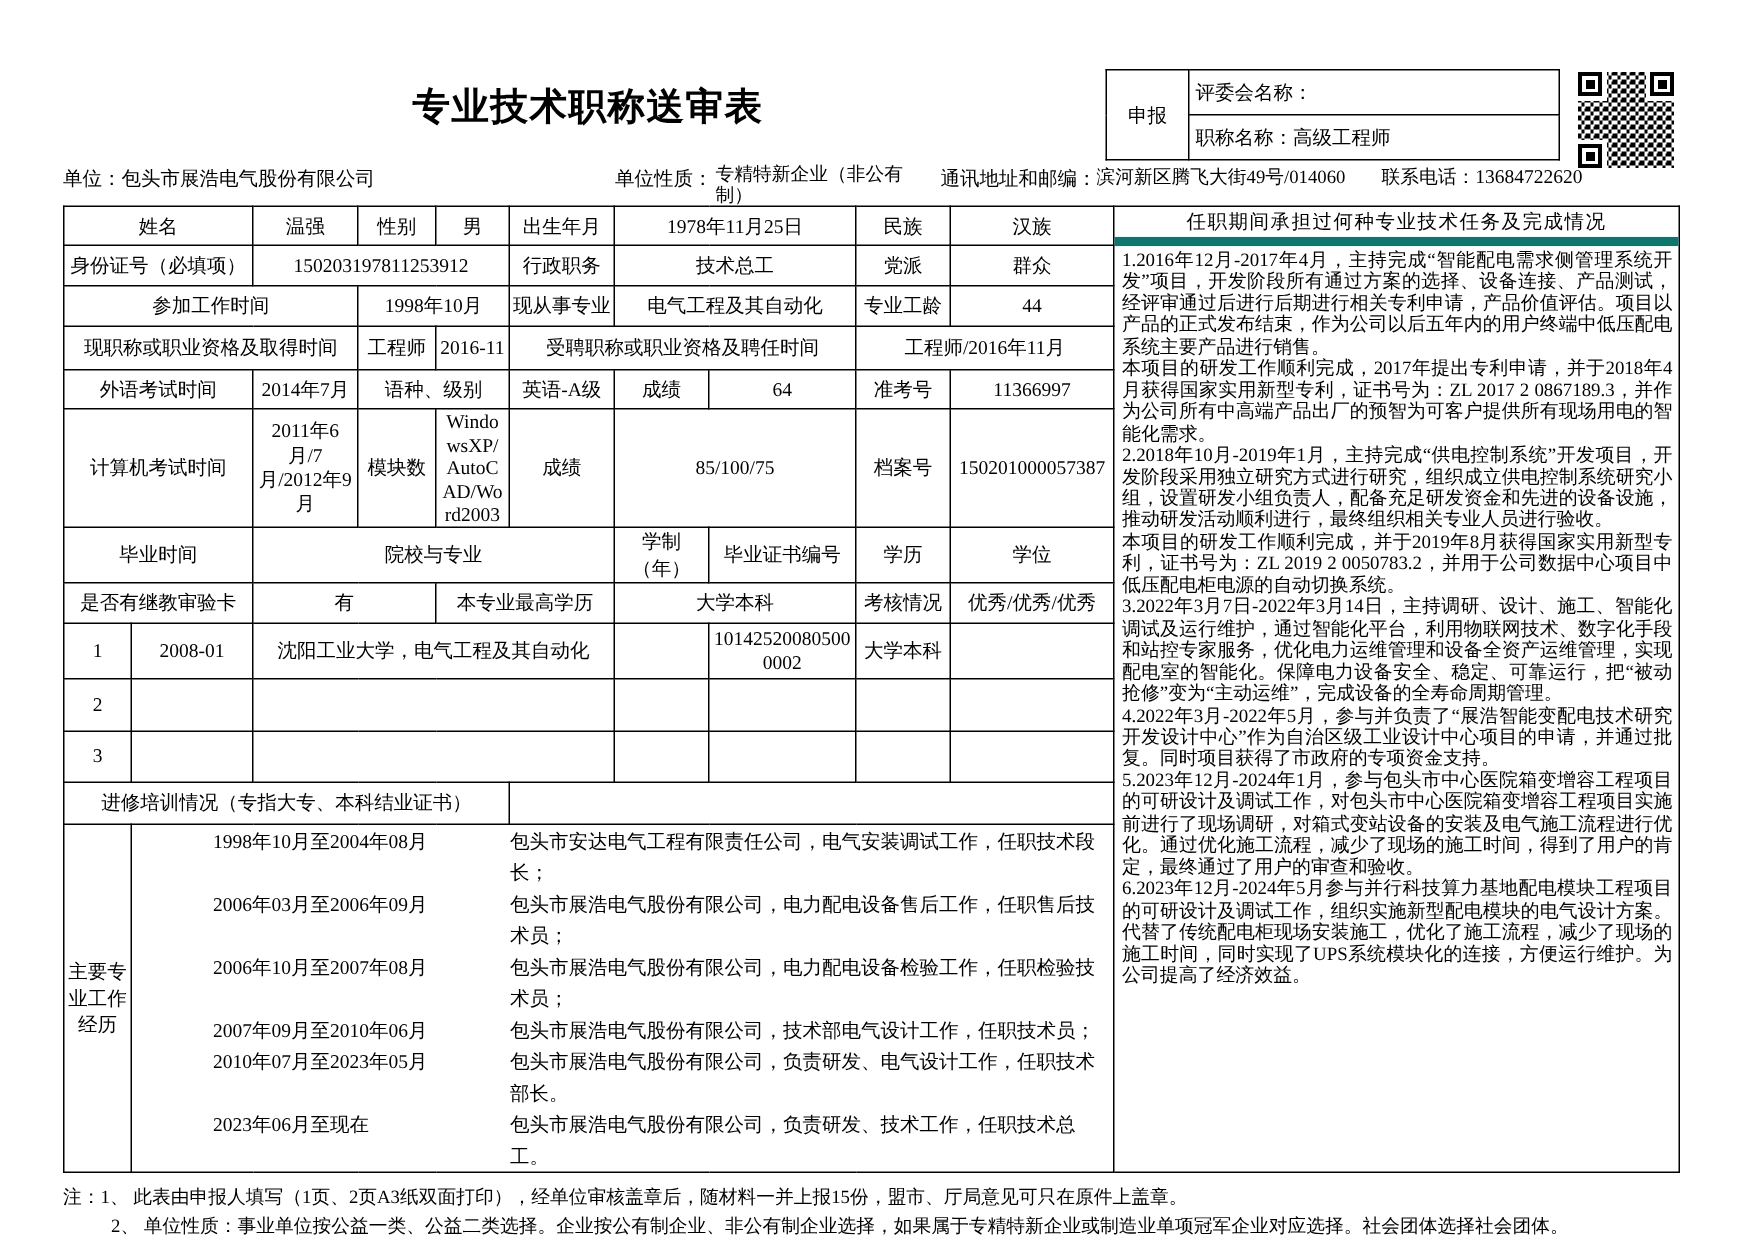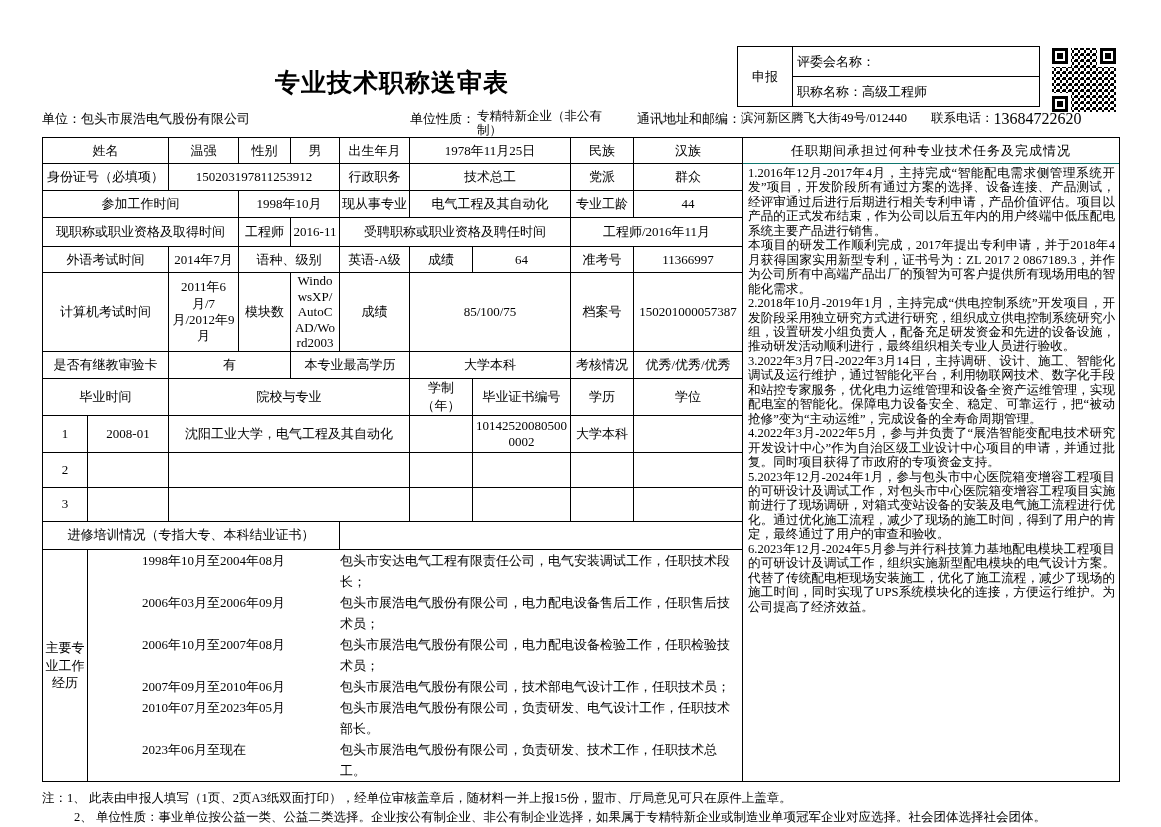--- a/index.html
+++ b/index.html
@@ -6,37 +6,37 @@
   html,body { background:#fff; }
   .page {
     width: 1161px; height: 827px; background: #fff; color: #000;
     font-family: "Liberation Serif", "DejaVu Serif", serif;
     position: relative; overflow: hidden;
     padding: 0 41px 0 42px;
   }
   
   .header-area { position: relative; height: 110px; }
   .page-title {
-    position: absolute; left: 0; top: 66px; width: 700px;
+    position: absolute; left: 0; top: 54px; width: 700px;
     text-align: center; font-size: 25px; font-weight: bold; letter-spacing: 1px;
   }
   .declare-wrap { position: absolute; right: 0; top: 46px; display: flex; align-items: flex-start; }
   .declare-table { border-collapse: collapse; width: 303px; }
   .declare-table td { border: 1px solid #000; font-size: 13px; padding: 0 4px; height: 30px; }
   .declare-label { width: 55px; text-align: center; }
   .qr-box { width: 72px; height: 66px; margin-left: 8px; margin-top: 1px; }
   
   .unit-line { height: 27px; display: flex; font-size: 13px; }
   .seg-unit { width: 368px; }
   .nature-label { white-space: nowrap; }
   .nature-value { width: 142px; font-size: 12.5px; line-height: 1.1; margin-left: 2px; }
-  .addr-label { white-space: nowrap; margin-left: 18px; }
+  .addr-label { white-space: nowrap; margin-left: 8px; }
   .addr-value { white-space: nowrap; font-size: 12.5px; }
   .phone-label { margin-left: 24px; white-space: nowrap; font-size: 12.5px; }
-  .phone-value { white-space: nowrap; font-size: 16px; }
+  .phone-value { white-space: nowrap; font-size: 13px; }
   
   .main-area { display: flex; align-items: stretch; }
   table.grid { border-collapse: collapse; table-layout: fixed; width: 700px; }
   table.grid td {
     border: 1px solid #000; text-align: center; vertical-align: middle;
     font-size: 13px; padding: 0 2px; overflow: hidden;
   }
   td.small-date { font-size: 9px; line-height: 1.25; padding: 0; margin-left: 28px; }
   td.modules { font-size: 7.5px; text-align: left; word-break: break-all; line-height: 1.2; padding: 0 1px; }
   td.cert-num { font-size: 12.5px; text-align: left; word-break: break-all; line-height: 1.25; }
@@ -46,21 +46,21 @@
   td.work-content { padding: 0; vertical-align: middle; }
   .work-lines { display: flex; flex-direction: column; justify-content: center; height: 100%; padding-left: 52px; }
   .work-line { display: flex; font-size: 13px; line-height: 21px; text-align: left; }
   .work-period { width: 198px; flex: 0 0 198px; }
   .work-desc { flex: 1; }
   
   .right-col {
     width: 378px; border: 1px solid #000; border-left: none; display: flex; flex-direction: column;
   }
   .right-header {
-    height: 26px; border-bottom: 1px solid #0f766e; display: flex; align-items: center; justify-content: center;
+    height: 26px; border-bottom: 6px solid #0f766e; display: flex; align-items: center; justify-content: center;
     font-size: 13px; letter-spacing: 1px; flex: 0 0 26px;
   }
   .right-body { flex: 1; padding: 2px 4px 2px 5px; }
   .right-body p { font-size: 12.6px; line-height: 14.45px; text-align: justify; }
   
   .notes { margin-top: 7px; font-size: 12.5px; }
   .note-line { line-height: 19.5px; white-space: nowrap; }
   .note-line.indent { padding-left: 32px; }
 </style>
 </head>
@@ -113,21 +113,21 @@
         </g>
       </svg>
     </div>
   </div>
 
   <div class="unit-line">
     <div class="seg-unit"><span>单位：</span><span>包头市展浩电气股份有限公司</span></div>
     <span class="nature-label">单位性质：</span>
     <span class="nature-value">专精特新企业（非公有制）</span>
     <span class="addr-label">通讯地址和邮编：</span>
-    <span class="addr-value">滨河新区腾飞大街49号/012440</span>
+    <span class="addr-value">滨河新区腾飞大街49号/014060</span>
     <span class="phone-label">联系电话：</span>
     <span class="phone-value">13684722620</span>
   </div>
 
   <div class="main-area">
     <table class="grid">
       <colgroup>
         <col style="width:45px">
           <col style="width:81px">
           <col style="width:70px">
@@ -187,35 +187,35 @@
         <td colspan="2">计算机考试时间</td>
         <td class="small-date">2011年6月/7月/2012年9月</td>
         <td>模块数</td>
         <td class="modules">WindowsXP/AutoCAD/Word2003</td>
         <td>成绩</td>
         <td colspan="2">85/100/75</td>
         <td>档案号</td>
         <td class="num-sm">150201000057387</td>
       </tr>
       <tr style="height:27px">
+        <td colspan="2">毕业时间</td>
+        <td colspan="4">院校与专业</td>
+        <td>学制（年）</td>
+        <td>毕业证书编号</td>
+        <td>学历</td>
+        <td>学位</td>
+      </tr>
+      <tr style="height:27px">
         <td colspan="2">是否有继教审验卡</td>
         <td colspan="2">有</td>
         <td colspan="2">本专业最高学历</td>
         <td colspan="2">大学本科</td>
         <td>考核情况</td>
         <td class="num-sm">优秀/优秀/优秀</td>
       </tr>
-      <tr style="height:27px">
-        <td colspan="2">毕业时间</td>
-        <td colspan="4">院校与专业</td>
-        <td>学制（年）</td>
-        <td>毕业证书编号</td>
-        <td>学历</td>
-        <td>学位</td>
-      </tr>
       <tr style="height:37px">
         <td>1</td>
         <td>2008-01</td>
         <td colspan="4">沈阳工业大学，电气工程及其自动化</td>
         <td></td>
         <td class="cert-num">101425200805000002</td>
         <td>大学本科</td>
         <td></td>
       </tr>
       <tr style="height:35px">
@@ -273,20 +273,21 @@
       </tr>
     </tbody>
       </table>
 
     <div class="right-col">
       <div class="right-header">任职期间承担过何种专业技术任务及完成情况</div>
       <div class="right-body">
         <p>1.2016年12月-2017年4月，主持完成“智能配电需求侧管理系统开发”项目，开发阶段所有通过方案的选择、设备连接、产品测试，经评审通过后进行后期进行相关专利申请，产品价值评估。项目以产品的正式发布结束，作为公司以后五年内的用户终端中低压配电系统主要产品进行销售。</p>
         <p>本项目的研发工作顺利完成，2017年提出专利申请，并于2018年4月获得国家实用新型专利，证书号为：ZL 2017 2 0867189.3，并作为公司所有中高端产品出厂的预智为可客户提供所有现场用电的智能化需求。</p>
         <p>2.2018年10月-2019年1月，主持完成“供电控制系统”开发项目，开发阶段采用独立研究方式进行研究，组织成立供电控制系统研究小组，设置研发小组负责人，配备充足研发资金和先进的设备设施，推动研发活动顺利进行，最终组织相关专业人员进行验收。</p>
+        <p>本项目的研发工作顺利完成，并于2019年8月获得国家实用新型专利，证书号为：ZL 2019 2 0050783.2，并用于公司数据中心项目中低压配电柜电源的自动切换系统。</p>
         <p>3.2022年3月7日-2022年3月14日，主持调研、设计、施工、智能化调试及运行维护，通过智能化平台，利用物联网技术、数字化手段和站控专家服务，优化电力运维管理和设备全资产运维管理，实现配电室的智能化。保障电力设备安全、稳定、可靠运行，把“被动抢修”变为“主动运维”，完成设备的全寿命周期管理。</p>
         <p>4.2022年3月-2022年5月，参与并负责了“展浩智能变配电技术研究开发设计中心”作为自治区级工业设计中心项目的申请，并通过批复。同时项目获得了市政府的专项资金支持。</p>
         <p>5.2023年12月-2024年1月，参与包头市中心医院箱变增容工程项目的可研设计及调试工作，对包头市中心医院箱变增容工程项目实施前进行了现场调研，对箱式变站设备的安装及电气施工流程进行优化。通过优化施工流程，减少了现场的施工时间，得到了用户的肯定，最终通过了用户的审查和验收。</p>
         <p>6.2023年12月-2024年5月参与并行科技算力基地配电模块工程项目的可研设计及调试工作，组织实施新型配电模块的电气设计方案。代替了传统配电柜现场安装施工，优化了施工流程，减少了现场的施工时间，同时实现了UPS系统模块化的连接，方便运行维护。为公司提高了经济效益。</p>
       </div>
     </div>
   </div>
 
   <div class="notes">
     <div class="note-line">注：1、 此表由申报人填写（1页、2页A3纸双面打印），经单位审核盖章后，随材料一并上报15份，盟市、厅局意见可只在原件上盖章。</div>

